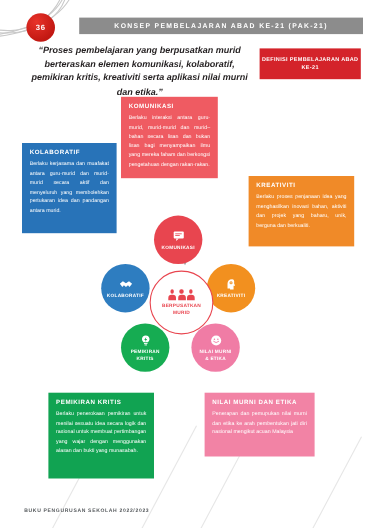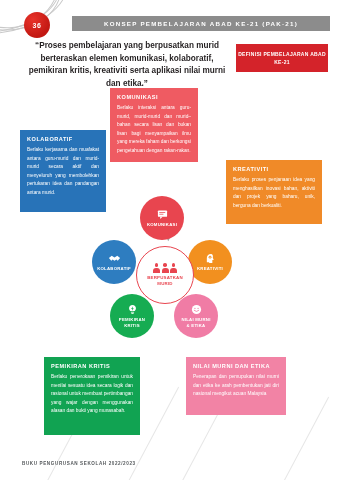--- a/index.html
+++ b/index.html
@@ -38,20 +38,21 @@
     font-size:6.2px;font-weight:bold;letter-spacing:1.25px;
     display:flex;align-items:center;justify-content:center;
     text-align:center;
   }
 
   
   .quote{
     position:absolute;left:22px;top:40px;width:210px;
     text-align:center;font-size:8.2px;font-weight:bold;color:#231f20;
     line-height:1.55;
+    font-style:italic;
   }
 
   
   .def-box{
     position:absolute;left:236px;top:44px;width:92px;height:28px;
     background:#d4232a;color:#ffffff;
     font-size:5px;font-weight:bold;letter-spacing:.3px;line-height:1.7;
     display:flex;align-items:center;justify-content:center;text-align:center;
   }
 

